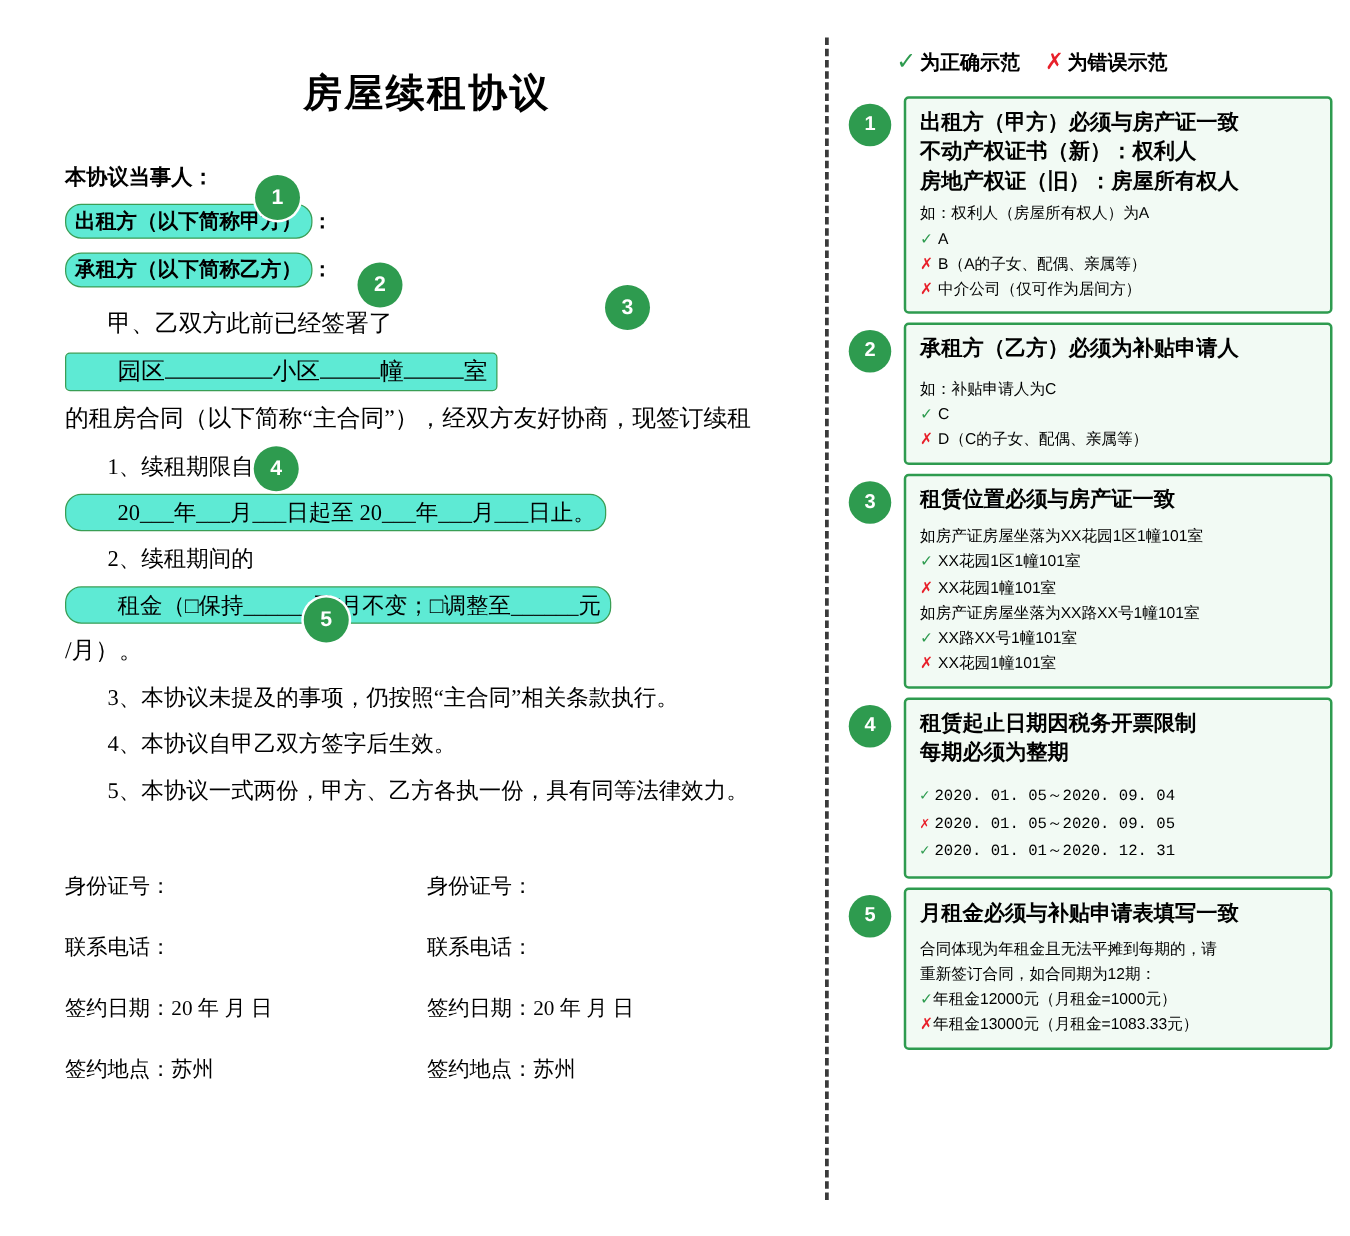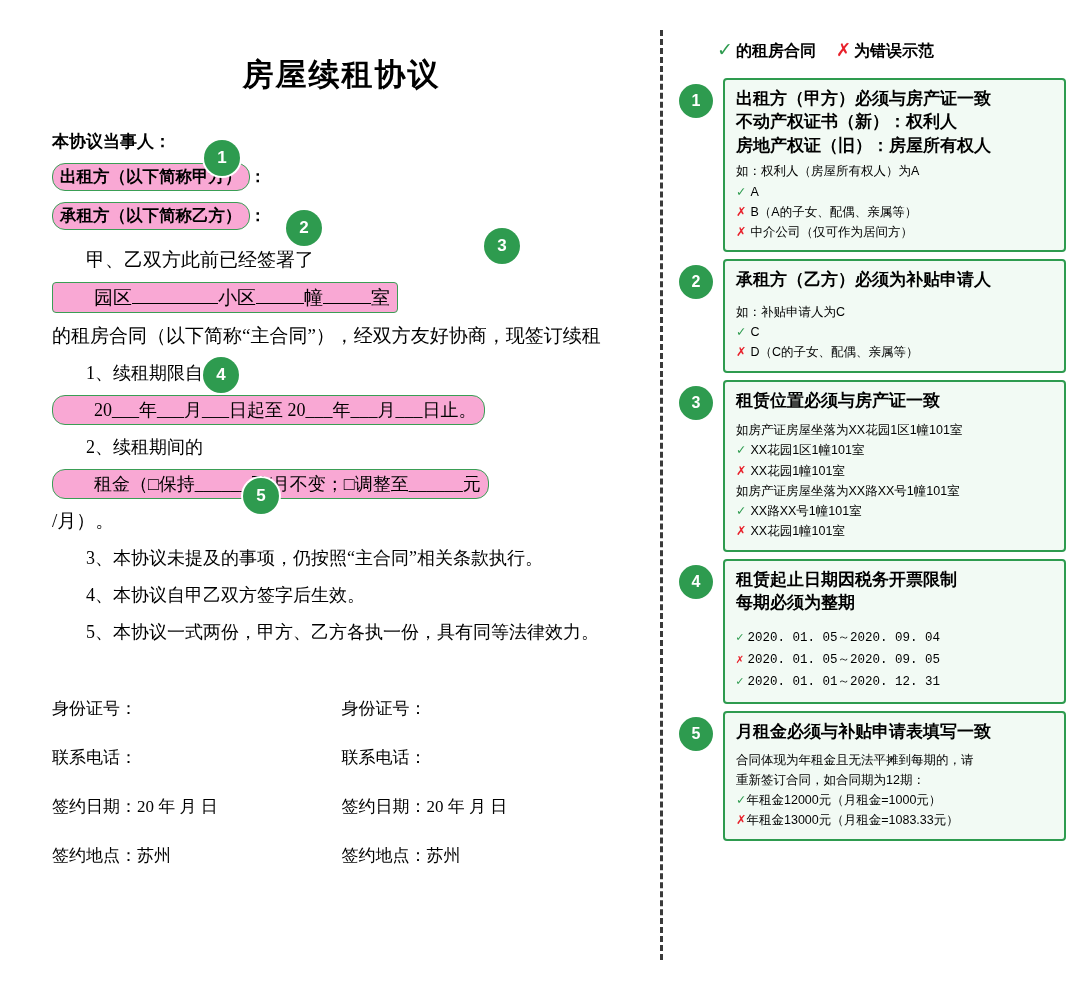--- a/index.html
+++ b/index.html
@@ -37,21 +37,21 @@
     font-family: "Liberation Serif", "DejaVu Serif", serif;
   }
   .party-line {
     font-size: 17px;
     font-weight: bold;
     margin-bottom: 10px;
     display: flex;
     align-items: center;
   }
   .hl {
-    background: #f9a8d4;
+    background: #5eead4;
     border: 1.6px solid #3a9e55;
     border-radius: 13px;
     padding: 1px 7px;
     display: inline-block;
     line-height: 1.45;
   }
   .party-a, .party-b {
     font-size: 16.5px;
     font-weight: bold;
     margin-bottom: 11px;
@@ -240,21 +240,21 @@
     <div class="badge" style="left:203px; top:357px;">4</div>
     <div class="badge" style="left:243px; top:478px;">5</div>
   </div>
 
   <div class="divider"></div>
 
   <div class="right">
 
     <div class="legend">
       <span>
-        <span class="ok">✓</span><span>的租房合同</span>
+        <span class="ok">✓</span><span>为正确示范</span>
       </span>
       <span>
         <span class="no">✗</span><span>为错误示范</span>
       </span>
     </div>
 
     <div class="note">
       <div class="note-badge">1</div>
       <div class="note-title">出租方（甲方）必须与房产证一致
 不动产权证书（新）：权利人

